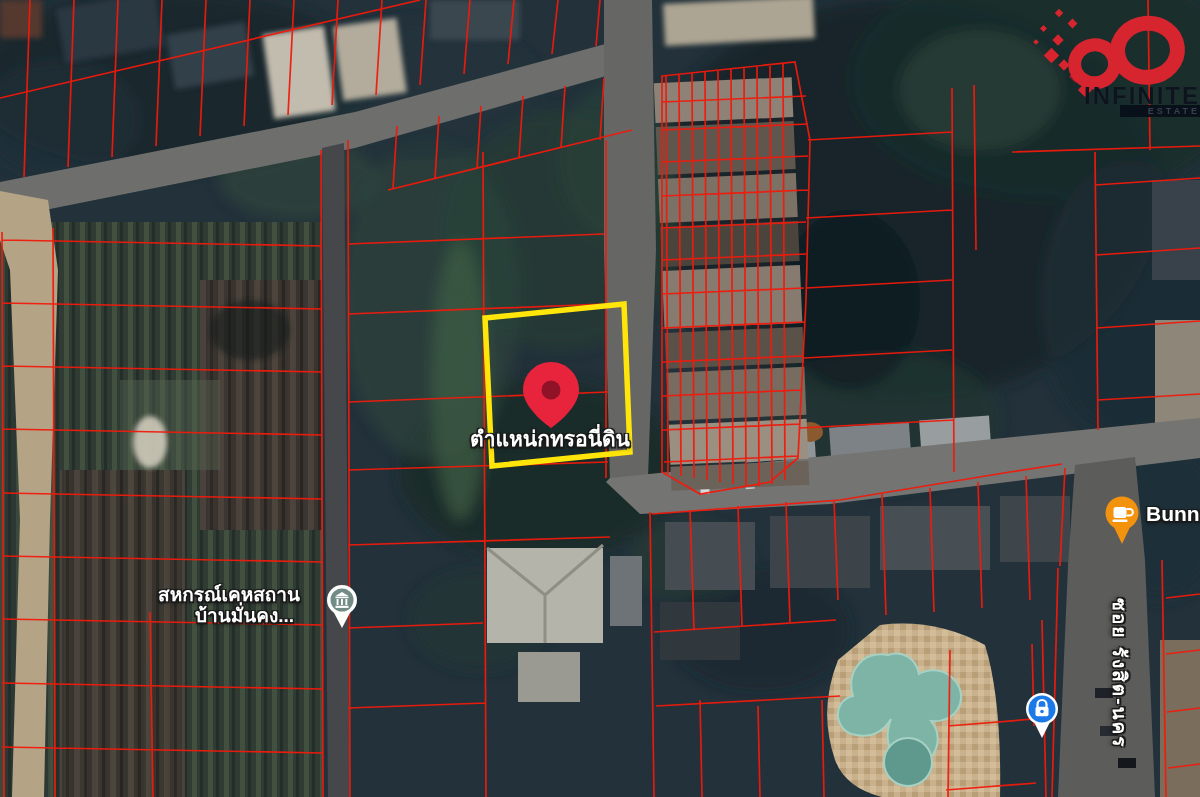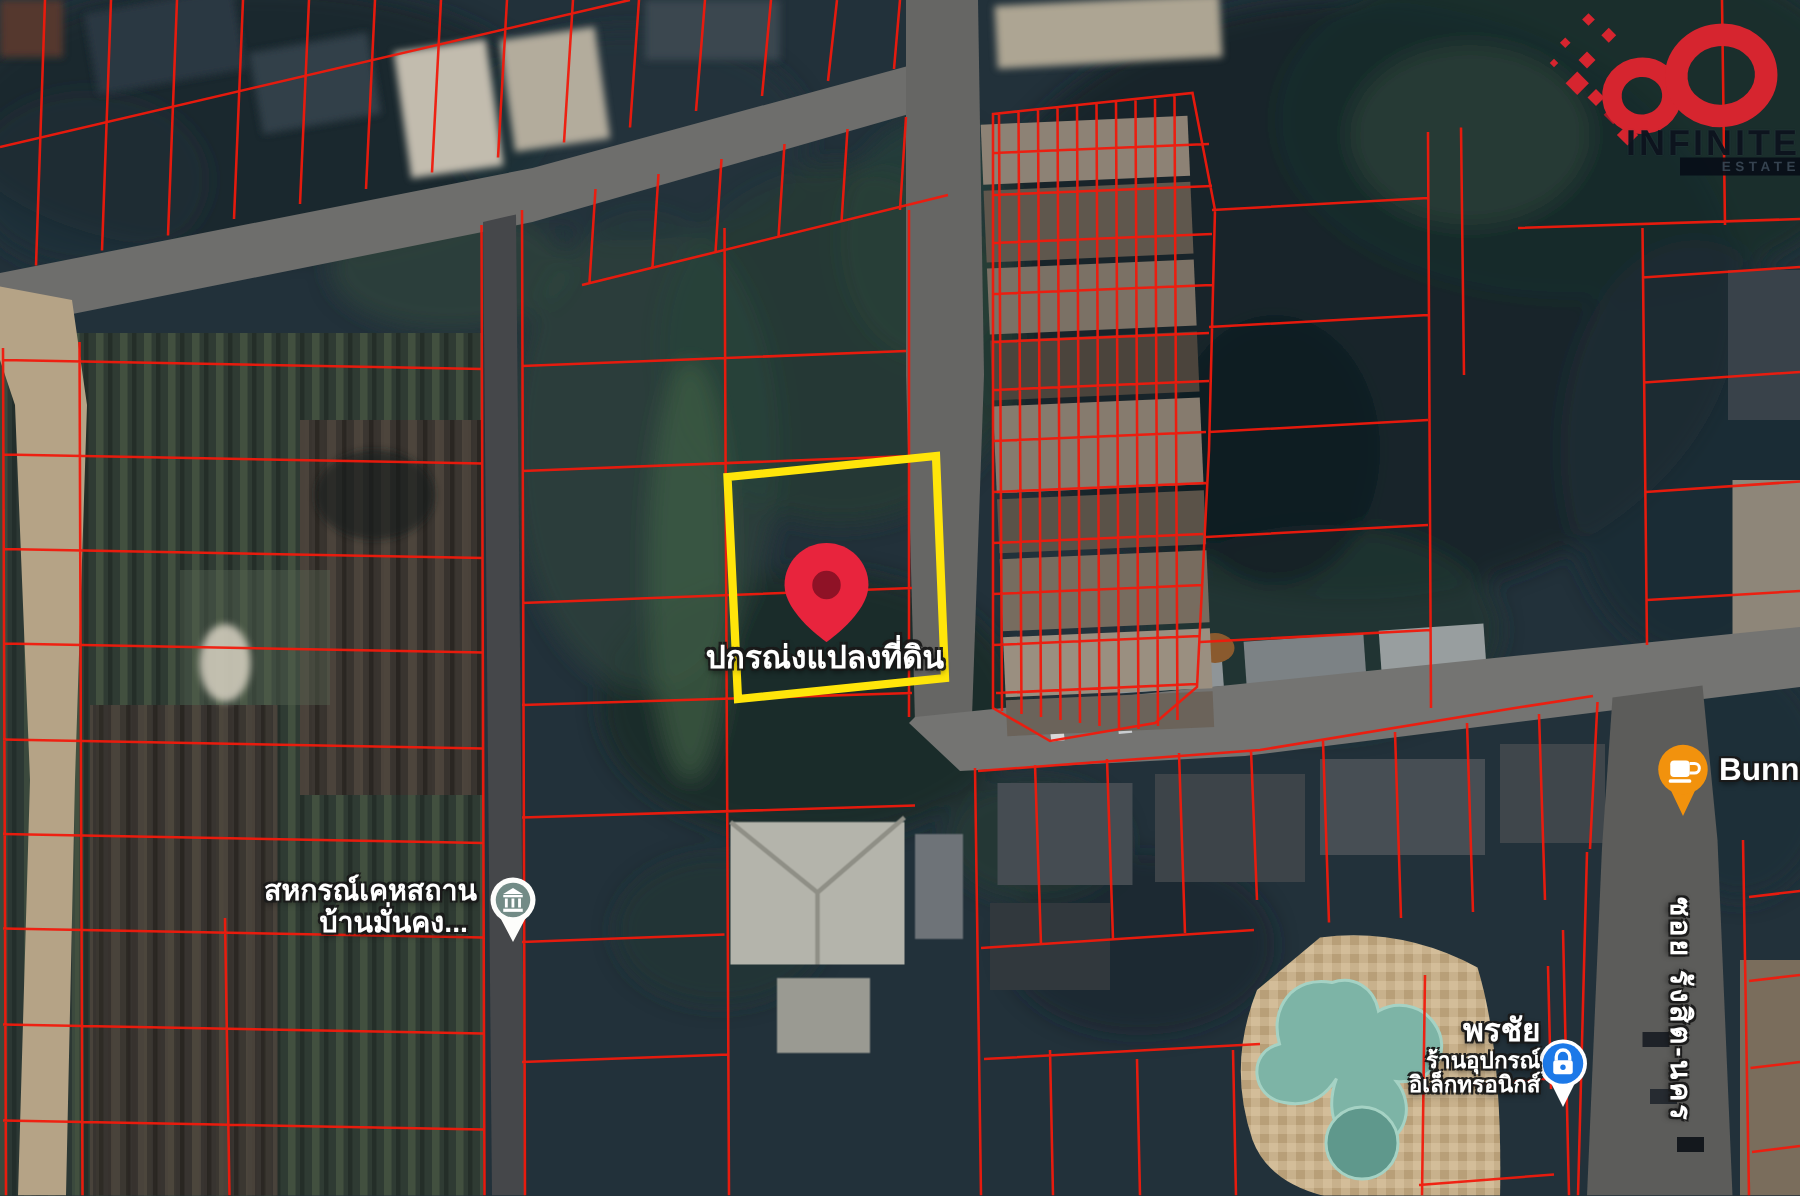--- a/index.html
+++ b/index.html
@@ -5,21 +5,21 @@
   html,body{margin:0;padding:0;background:#000;}
   .stage{position:relative;width:1200px;height:797px;overflow:hidden;
          font-family:"Liberation Sans","DejaVu Sans",sans-serif;background:#22313a;}
   .stage svg.scenery{position:absolute;left:0;top:0;}
   .lbl{position:absolute;color:#fff;font-weight:bold;line-height:1.12;
        text-shadow:-1.5px -1.5px 0 rgba(25,25,25,.95),1.5px -1.5px 0 rgba(25,25,25,.95),
                    -1.5px 1.5px 0 rgba(25,25,25,.95),1.5px 1.5px 0 rgba(25,25,25,.95),
                    0 2px 4px rgba(0,0,0,.7);}
   .poi{position:absolute;}
   .target-label{left:452px;top:427px;width:196px;text-align:center;font-size:21px;}
-  .coop-label{left:142px;top:584px;width:176px;text-align:right;font-size:19px;}
+  .coop-label{left:124px;top:584px;width:176px;text-align:right;font-size:19px;}
   .coop-label .l2{display:block;padding-right:6px;}
   .cafe-label{left:1146px;top:502px;font-size:21px;white-space:nowrap;}
   .elec-label{left:900px;top:676px;width:127px;text-align:right;}
   .elec-label .l1{display:block;font-size:21px;}
   .elec-label .l2{display:block;font-size:15px;}
   .elec-label .l3{display:block;font-size:15px;}
   .road-label{left:1130px;top:598px;width:220px;height:26px;font-size:19px;letter-spacing:2px;
               transform:rotate(90deg);transform-origin:0 0;white-space:nowrap;}
   .logo{position:absolute;left:1028px;top:2px;width:172px;height:150px;}
   .diamond{position:absolute;background:#d6252f;transform:rotate(45deg);}
@@ -193,21 +193,21 @@
     </g>
 
     <path d="M485,318 L624,304 L630,452 L492,466 Z" fill="none" stroke="#ffe50a" stroke-width="5.5"></path>
 
     <g>
       <path d="M551,428 C551,428 523,409 523,390 C523,374.5 535.5,362 551,362 C566.5,362 579,374.5 579,390 C579,409 551,428 551,428 Z" fill="#e8243d"></path>
       <circle cx="551" cy="390" r="9.5" fill="#8f1226"></circle>
     </g>
   </svg>
 
-  <div class="lbl target-label">ปกรณ่งแปลงที่ดิน</div>
+  <div class="lbl target-label">ตำแหน่กทรอนี่ดิน</div>
 
   <div class="poi" style="left:322px;top:582px;">
     <svg width="40" height="50">
       <path d="M20,46 L10,27 A15,15 0 0 0 30,27 Z" fill="#fdfdfb"></path>
       <circle cx="20" cy="18" r="15" fill="#fdfdfb"></circle>
       <circle cx="20" cy="18" r="11.5" fill="#728b86"></circle>
       <path d="M13.5,14 L20,10 L26.5,14 Z" fill="#fff"></path>
       <rect x="13.5" y="14.6" width="13" height="1.6" fill="#fff"></rect>
       <rect x="14.6" y="17" width="1.9" height="6" fill="#fff"></rect>
       <rect x="19" y="17" width="1.9" height="6" fill="#fff"></rect>
@@ -233,25 +233,20 @@
 
   <div class="poi" style="left:1023px;top:692px;">
     <svg width="38" height="50">
       <path d="M19,46 L10,28 A16,16 0 0 0 28,28 Z" fill="#fff"></path>
       <circle cx="19" cy="17" r="16" fill="#fff"></circle>
       <circle cx="19" cy="17" r="13.5" fill="#1c79e8"></circle>
       <path d="M14.5,15 v-2.5 a4.5,4.5 0 0 1 9,0 V15" fill="none" stroke="#fff" stroke-width="2.2"></path>
       <rect x="12.5" y="14.8" width="13" height="9.4" rx="1.8" fill="#fff"></rect>
       <circle cx="19" cy="19.5" r="1.8" fill="#1c79e8"></circle>
     </svg>
-  </div>
-  <div class="lbl elec-label">
-    <span class="l1">พรชัย</span>
-    <span class="l2">ร้านอุปกรณ์</span>
-    <span class="l3">อิเล็กทรอนิกส์</span>
   </div>
 
   <div class="lbl road-label">ซอย รังสิต-นคร</div>
 
   <div class="logo">
     <div>
       <div class="diamond" style="left:28px;top:8px;width:6px;height:6px;"></div>
       <div class="diamond" style="left:41px;top:18px;width:7px;height:7px;"></div>
       <div class="diamond" style="left:13px;top:24px;width:5px;height:5px;"></div>
       <div class="diamond" style="left:26px;top:34px;width:8px;height:8px;"></div>

